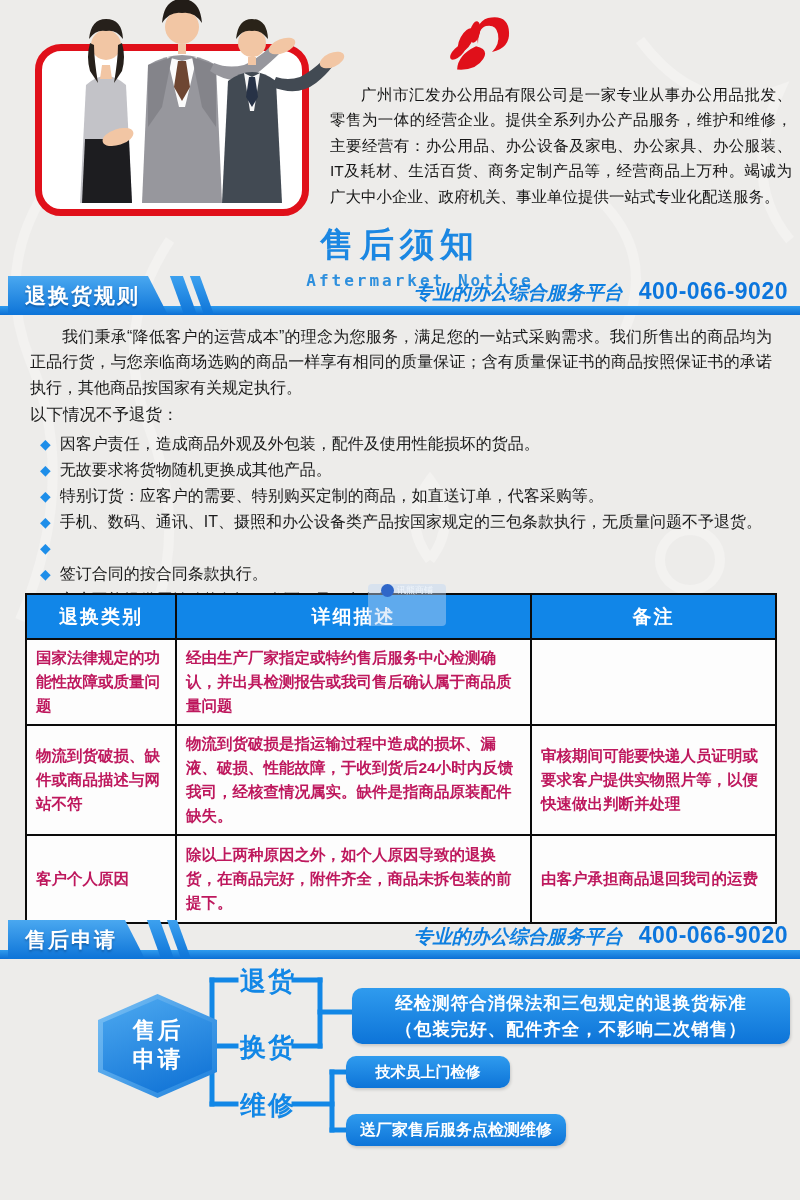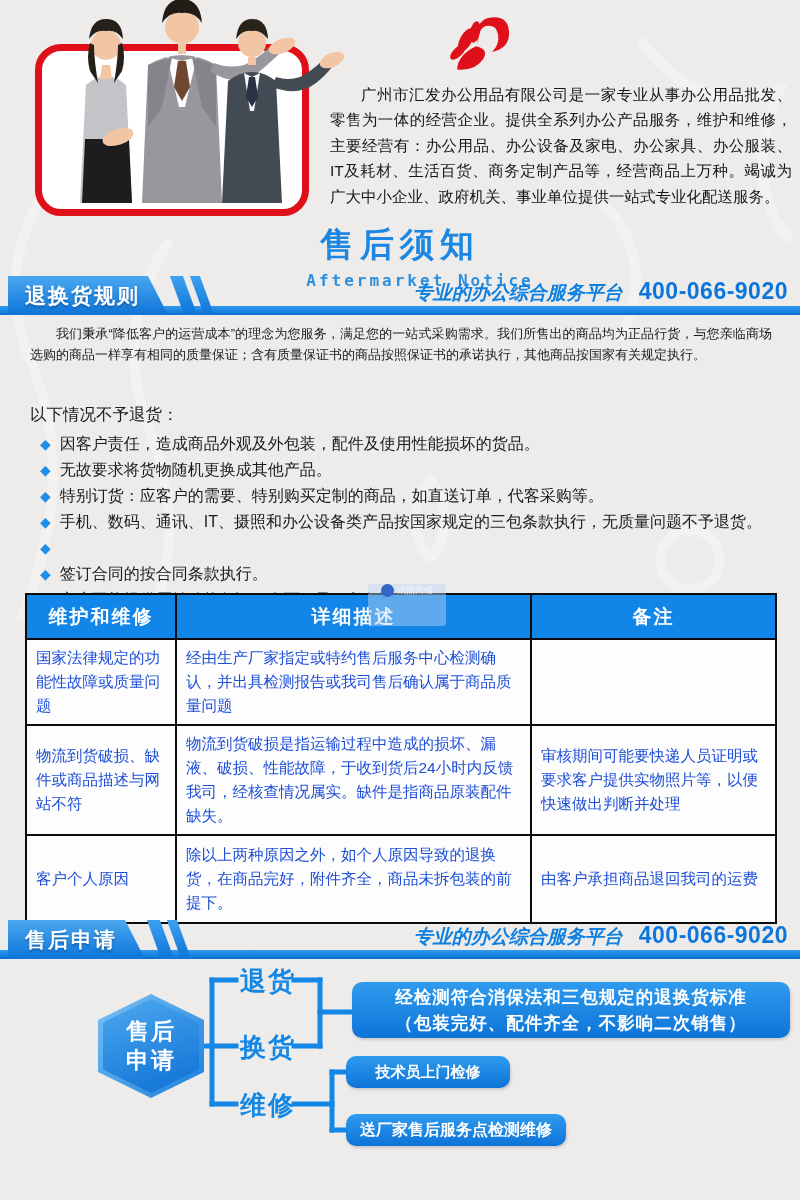--- a/index.html
+++ b/index.html
@@ -53,65 +53,66 @@
   .stripe{ width:13px; height:39px; background:linear-gradient(180deg,#3da1ef,#0d74d8);
            transform:skewX(20deg); margin-left:9px; }
   .stripe.s2{ width:10px; margin-left:7px; }
   .bar-right{ position:absolute; right:12px; top:2px; display:flex; align-items:baseline; gap:16px; }
   .slogan{ font-family:Liberation Serif, serif; font-style:italic; font-weight:bold;
            font-size:19px; color:#0f7fe0; }
   .phone{ font-size:23px; font-weight:bold; color:#0c76dd; letter-spacing:.5px; }
 
   
   .rules-intro{ position:absolute; left:30px; top:324px; width:742px;
-                font-size:13px; line-height:1.58; text-indent:2em; text-align:justify; }
+                font-size:16px; line-height:1.58; text-indent:2em; text-align:justify; }
   .no-return{ position:absolute; left:30px; top:404px; width:750px; }
   .list-title{ font-size:16.5px; margin-bottom:5px; }
   .bullet-row{ display:flex; align-items:flex-start; gap:9px; padding:2.5px 0 2.5px 10px; font-size:16px; line-height:1.3; }
   .diamond{ color:#1e8ee9; font-size:14px; line-height:1.5; }
 
   
   .table-wrap{ position:absolute; left:25px; top:593px; width:750px; }
   table{ width:750px; border-collapse:collapse; table-layout:fixed; background:#fdfdfd; }
   th,td{ border:2px solid #0b0b0b; }
   th{ background:#1186e8; color:#fff; font-size:19px; font-weight:bold;
       height:45px; letter-spacing:2px; }
-  td{ font-size:15.5px; line-height:1.55; padding:6px 9px; vertical-align:middle; color:#1d4ed8; }
+  td{ font-size:15.5px; line-height:1.55; padding:6px 9px; vertical-align:middle; color:#be185d;font-weight:bold; }
   tr.r1{ height:80px; } tr.r2{ height:97px;padding-left:15px; } tr.r3{ height:88px; }
   .watermark{ position:absolute; left:343px; top:-9px; width:78px; height:42px;
               background:rgba(190,215,245,.45); border-radius:4px;
               display:flex; align-items:flex-start; justify-content:center; gap:3px; padding-top:0; }
   .wm-circle{ width:13px; height:13px; border-radius:50%; background:#2f66c8; flex:none; }
   .wm-text{ font-size:9px; color:#eef4fb; line-height:13px; }
 
   
   .flowchart{ position:absolute; left:0; top:958px; width:800px; height:242px; }
   .flow-lines{ position:absolute; left:0; top:0; }
   .hexagon{
-    position:absolute; left:98px; top:36px; width:106px; height:104px;
+    position:absolute; left:98px; top:36px; width:119px; height:104px;
     clip-path:polygon(50% 0,100% 25%,100% 75%,50% 100%,0 75%,0 25%);
     background:linear-gradient(135deg,#7cc2f5,#1a7edc);
     display:flex; flex-direction:column; align-items:center; justify-content:center;
     filter:drop-shadow(2px 3px 2px rgba(0,0,0,.18));
+    font-family:Liberation Serif, serif;
   }
   .hexagon .inner{
     position:absolute; inset:5px;
     clip-path:polygon(50% 0,100% 25%,100% 75%,50% 100%,0 75%,0 25%);
     background:linear-gradient(160deg,#4da9f0,#0c6fd4);
     display:flex; flex-direction:column; align-items:center; justify-content:center;
   }
   .hexagon span{ color:#fff; font-size:23px; font-weight:bold; line-height:1.25; letter-spacing:2px; }
   .branch-label{ position:absolute; font-size:26px; font-weight:bold; color:#1287e6; letter-spacing:2px; }
   .flow-box{
     position:absolute; background:linear-gradient(180deg,#2f9bee,#0d74d8);
     border-radius:10px; color:#fff; font-weight:bold; text-align:center;
     display:flex; flex-direction:column; align-items:center; justify-content:center;
     box-shadow:1px 2px 3px rgba(0,0,0,.15);
   }
-  .box-big{ left:352px; top:24px; width:438px; height:56px; font-size:17.5px; line-height:1.5; letter-spacing:1px; }
+  .box-big{ left:352px; top:30px; width:438px; height:56px; font-size:17.5px; line-height:1.5; letter-spacing:1px; }
   .box-sm1{ left:346px; top:98px;  width:164px; height:32px; font-size:15px; }
   .box-sm2{ left:346px; top:156px; width:220px; height:32px; font-size:16px; }
 </style>
 </head>
 <body>
 
 <svg class="deco" width="800" height="700" style="left:0;top:0;opacity:.55">
   <g fill="none" stroke="#f8f7f6" stroke-width="10">
     <path d="M20 620 Q80 480 30 360 Q-10 260 60 170"></path>
     <path d="M120 680 Q200 560 150 430 Q110 330 170 240"></path>
@@ -228,21 +229,21 @@
 
 <div class="table-wrap">
   <table>
     <colgroup>
         <col style="width:150px">
         <col style="width:355px">
         <col style="width:245px">
       </colgroup>
     <thead>
       <tr>
-        <th>维护和维修</th>
+        <th>退换类别</th>
         <th>详细描述</th>
         <th>备注</th>
       </tr>
     </thead>
     <tbody>
       <tr class="r1">
         <td>国家法律规定的功能性故障或质量问题</td>
         <td>经由生产厂家指定或特约售后服务中心检测确认，并出具检测报告或我司售后确认属于商品质量问题</td>
         <td></td>
       </tr>

